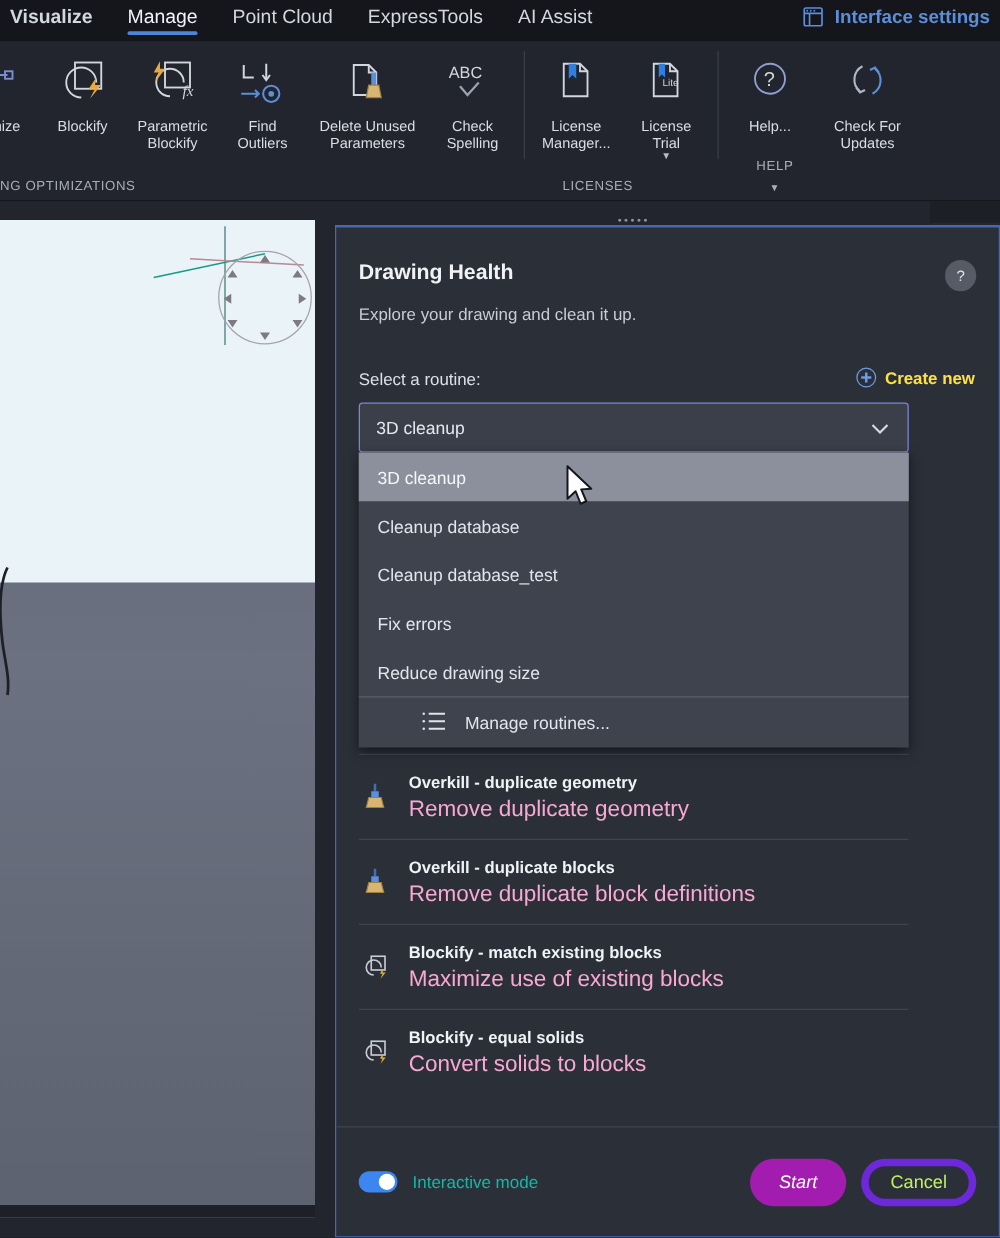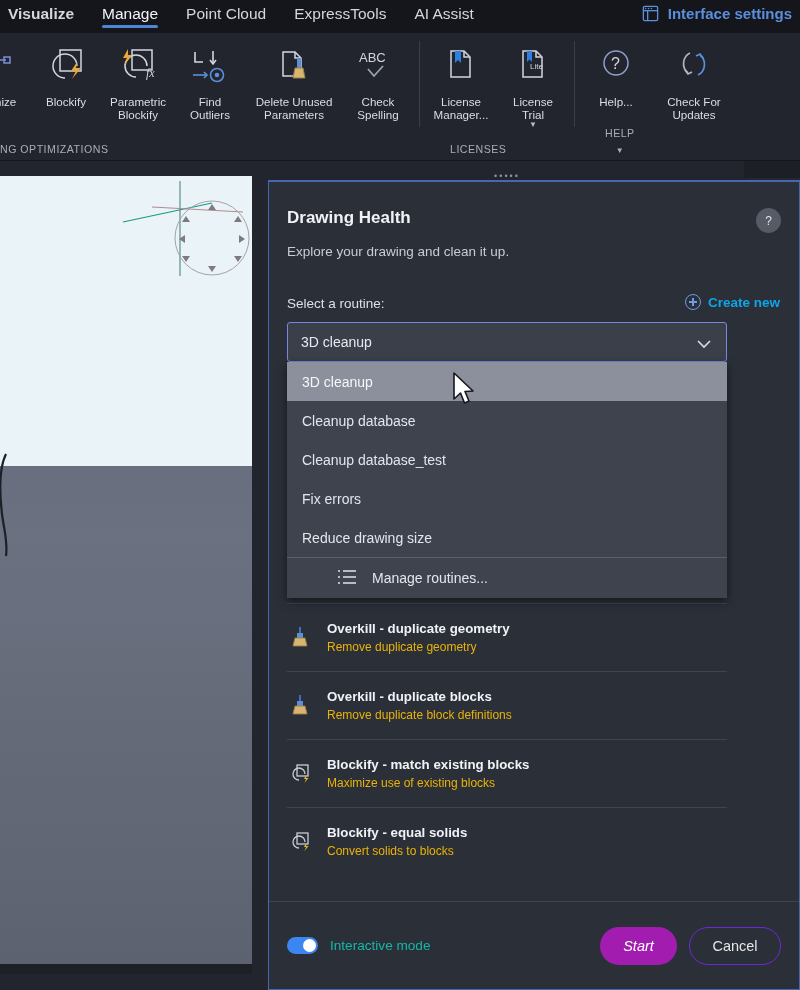--- a/index.html
+++ b/index.html
@@ -130,21 +130,21 @@
     position: absolute; left: 18px; top: 62px;
     font-size: 13.5px; color: #c7ccd5;
   }
   .dlg-sel-label {
     position: absolute; left: 18px; top: 114px;
     font-size: 13.5px; color: #dce0e7;
   }
   .create-new {
     position: absolute; right: 19px; top: 112px;
     display: flex; align-items: center; gap: 7px;
-    color: #0ea5e9; font-size: 13.5px; font-weight: bold; cursor: default;
+    color: #fde047; font-size: 13.5px; font-weight: bold; cursor: default;
   }
   .plus-circle {
     width: 16px; height: 16px; border: 1.4px solid #6f9ae4; border-radius: 50%;
     position: relative;
   }
   .plus-circle::before, .plus-circle::after {
     content: ""; position: absolute; background: #6f9ae4;
   }
   .plus-circle::before { left: 3px; right: 3px; top: 6.3px; height: 1.4px; }
   .plus-circle::after { top: 3px; bottom: 3px; left: 6.3px; width: 1.4px; }
@@ -182,21 +182,21 @@
   .rt {
     position: relative; height: 68px;
     display: flex; align-items: center; gap: 14px;
     border-top: 1px solid #40444e;
     cursor: default;
   }
   .rt:first-child { border-top: none; }
   .rt-ico { width: 26px; display: flex; justify-content: center; flex: 0 0 26px; }
   .rt-txt { display: flex; flex-direction: column; gap: 4px; }
   .rt-title { font-size: 13.3px; font-weight: bold; color: #f0f2f6; }
-  .rt-desc { font-size: 12px; color: #eab308; }
+  .rt-desc { font-size: 18px; color: #f9a8d4; }
 
   
   .footer {
     position: absolute; left: 0; right: 0; bottom: 0; height: 88px;
     border-top: 1px solid #40444e;
     display: flex; align-items: center; padding: 0 18px;
   }
   .toggle {
     width: 31px; height: 17px; border-radius: 9px; background: #3b86f0;
     position: relative; cursor: default; flex: 0 0 auto;
@@ -209,22 +209,22 @@
   .btn-start {
     margin-left: auto;
     width: 77px; height: 38px; border-radius: 19px;
     background: #a21caf; color: #fff;
     font-size: 14.5px;
     display: flex; align-items: center; justify-content: center; cursor: default; font-style: italic;
   }
   .btn-cancel {
     margin-left: 12px;
     width: 92px; height: 38px; border-radius: 19px;
-    background: transparent; color: #e5e5e5;
-    border: 1px solid #6d28d9; font-size: 14.5px;
+    background: transparent; color: #bef264;
+    border: 6px solid #6d28d9; font-size: 14.5px;
     display: flex; align-items: center; justify-content: center; cursor: default;
   }
 
   
   .cursor { position: absolute; left: 452px; top: 372px; z-index: 60; pointer-events: none; }
 </style>
 </head>
 <body>
 
 <div id="app">

